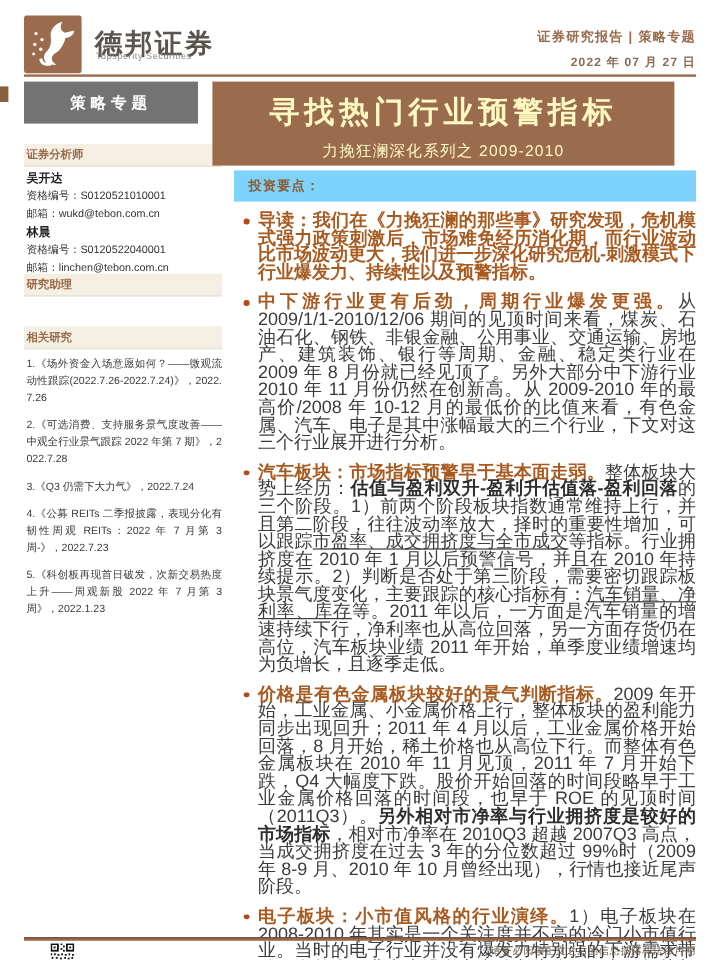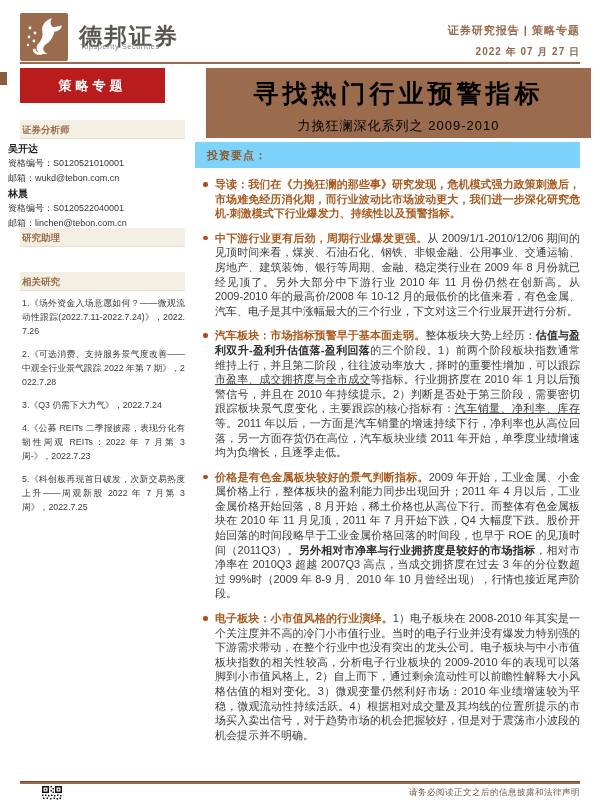--- a/index.html
+++ b/index.html
@@ -10,42 +10,42 @@
   
   .logo-box{position:absolute;left:20px;top:13px;width:48px;height:48px;background:#9A6B4D;border-radius:2px;}
   .brand-cn{position:absolute;left:79px;top:21px;font-size:23px;font-weight:bold;color:#5a564f;letter-spacing:2px;}
   .brand-en{position:absolute;left:80px;top:42px;font-size:7.5px;color:#8a837b;letter-spacing:.5px;}
   .header-right{position:absolute;right:20px;top:23px;text-align:right;}
   .report-type{font-size:11px;font-weight:bold;color:#9A6B4D;letter-spacing:1px;}
   .report-date{font-size:10px;font-weight:bold;color:#8a6a50;margin-top:7px;letter-spacing:1px;}
   .header-rule{position:absolute;left:20px;top:62px;width:560px;height:2px;background:#9A6B4D;}
   .edge-square{position:absolute;left:0;top:72px;width:7px;height:13px;background:#8B5E40;}
   
-  .cat-box{position:absolute;left:20px;top:68px;width:145px;height:35px;background:#b91c1c;
+  .cat-box{position:absolute;left:20px;top:68px;width:145px;height:35px;background:#737373;
     color:#fff;font-weight:bold;font-size:13px;text-align:center;line-height:35px;letter-spacing:4px;}
   .sb-band{position:absolute;left:20px;width:165px;height:19px;background:#F4EFE2;
     color:#9A6B4D;font-size:9.5px;font-weight:bold;line-height:19px;padding-left:2px;box-sizing:border-box;
     border-bottom:1px solid #e7dfcd;}
   .band-analysts{top:120px;}
   .band-assistant{top:228px;}
   .band-related{top:272px;}
-  .analysts{position:absolute;left:8px;top:139px;width:163px;font-size:9px;color:#333;}
+  .analysts{position:absolute;left:22px;top:139px;width:163px;font-size:9px;color:#333;}
   .analyst-name{font-weight:bold;font-size:10px;color:#1f1f1f;margin:3px 0 2px 0;}
   .analyst-line{margin:0 0 3px 0;line-height:11.5px;word-break:break-all;}
   .related-list{position:absolute;left:22px;top:296px;width:163px;font-size:8.8px;color:#3a3a3a;}
   .related-item{line-height:14px;margin-bottom:9px;text-align:justify;word-break:break-all;}
   
-  .title-box{position:absolute;left:206px;top:68px;width:385px;height:70px;background:#9A6B4D;
-    color:#000000;text-align:center;}
+  .title-box{position:absolute;left:177px;top:68px;width:385px;height:70px;background:#9A6B4D;
+    color:#fef9c3;text-align:center;}
   .main-title{font-size:25px;font-weight:bold;letter-spacing:4px;margin-top:9px;}
   .main-subtitle{font-size:13px;margin-top:7px;letter-spacing:1px;}
   .highlights-band{position:absolute;left:195px;top:142px;width:385px;height:26px;background:#7dd3fc;
     color:#8D5B2E;font-size:11px;font-weight:bold;line-height:26px;padding-left:12px;box-sizing:border-box;letter-spacing:1px;}
   .bullets{position:absolute;left:195px;top:177px;width:385px;}
-  .bullet{position:relative;padding-left:20px;margin-bottom:10px;font-size:11px;line-height:14.6px;
+  .bullet{position:relative;padding-left:20px;margin-bottom:10px;font-size:15px;line-height:14.6px;
     color:#3b3b3b;text-align:justify;box-sizing:border-box;}
   .bullet::before{content:"";position:absolute;left:8px;top:5px;width:4.5px;height:4.5px;border-radius:50%;background:#B24A1B;}
   .bullet .seg-lead{color:#A85B21;font-weight:bold;}
   .bullet .seg-bold{font-weight:bold;color:#2e2e2e;}
   .bullet .seg-underline{text-decoration:underline;}
   .bullet.gap-before{margin-top:56px;}
   
   .footer-rule{position:absolute;left:20px;top:781px;width:560px;height:2px;background:#9A6B4D;border-top:1px solid #6e4a33;}
   .qr{position:absolute;left:42px;top:786px;width:20px;height:14px;overflow:hidden;}
   .footer-note{position:absolute;right:20px;top:787px;font-size:8.5px;color:#6B5C4D;letter-spacing:.5px;}
@@ -83,25 +83,25 @@
       <div class="analyst-name">吴开达</div>
       <div class="analyst-line">资格编号：S0120521010001</div>
       <div class="analyst-line">邮箱：wukd@tebon.com.cn</div>
       <div class="analyst-name">林晨</div>
       <div class="analyst-line">资格编号：S0120522040001</div>
       <div class="analyst-line">邮箱：linchen@tebon.com.cn</div>
     </div>
   <div class="sb-band band-related">相关研究</div>
   <div class="sb-band band-assistant">研究助理</div>
   <div class="related-list">
-      <div class="related-item">1.《场外资金入场意愿如何？——微观流动性跟踪(2022.7.11-2022.7.24)》，2022.7.26</div>
+      <div class="related-item">1.《场外资金入场意愿如何？——微观流动性跟踪(2022.7.26-2022.7.24)》，2022.7.26</div>
       <div class="related-item">2.《可选消费、支持服务景气度改善——中观全行业景气跟踪 2022 年第 7 期》，2022.7.28</div>
       <div class="related-item">3.《Q3 仍需下大力气》，2022.7.24</div>
       <div class="related-item">4.《公募 REITs 二季报披露，表现分化有韧性周观 REITs：2022 年 7 月第 3 周-》，2022.7.23</div>
-      <div class="related-item">5.《科创板再现首日破发，次新交易热度上升——周观新股 2022 年 7 月第 3 周》，2022.7.25</div>
+      <div class="related-item">5.《科创板再现首日破发，次新交易热度上升——周观新股 2022 年 7 月第 3 周》，2022.1.23</div>
     </div>
 
   <div class="title-box">
     <div class="main-title">寻找热门行业预警指标</div>
     <div class="main-subtitle">力挽狂澜深化系列之 2009-2010</div>
   </div>
   <div class="highlights-band">投资要点：</div>
   <div class="bullets">
       <div class="bullet"><span class="seg-lead">导读：我们在《力挽狂澜的那些事》研究发现，危机模式强力政策刺激后，市场难免经历消化期，而行业波动比市场波动更大，我们进一步深化研究危机-刺激模式下行业爆发力、持续性以及预警指标。</span></div>
       <div class="bullet"><span class="seg-lead">中下游行业更有后劲，周期行业爆发更强。</span><span class="seg-normal">从 2009/1/1-2010/12/06 期间的见顶时间来看，煤炭、石油石化、钢铁、非银金融、公用事业、交通运输、房地产、建筑装饰、银行等周期、金融、稳定类行业在 2009 年 8 月份就已经见顶了。另外大部分中下游行业 2010 年 11 月份仍然在创新高。从 2009-2010 年的最高价/2008 年 10-12 月的最低价的比值来看，有色金属、汽车、电子是其中涨幅最大的三个行业，下文对这三个行业展开进行分析。</span></div>

